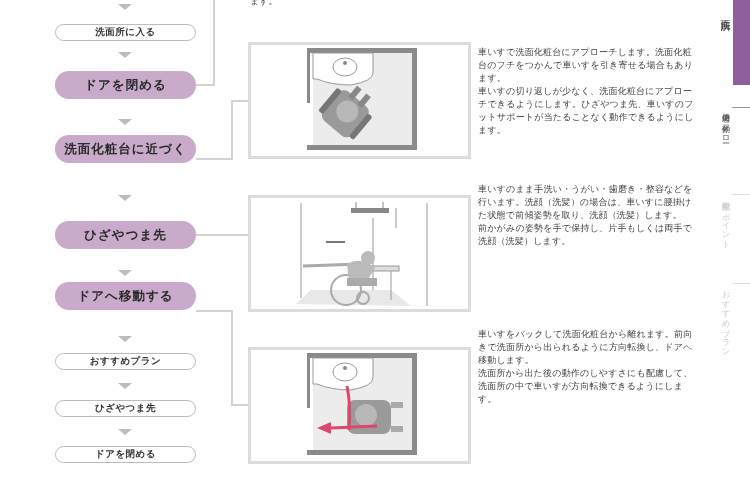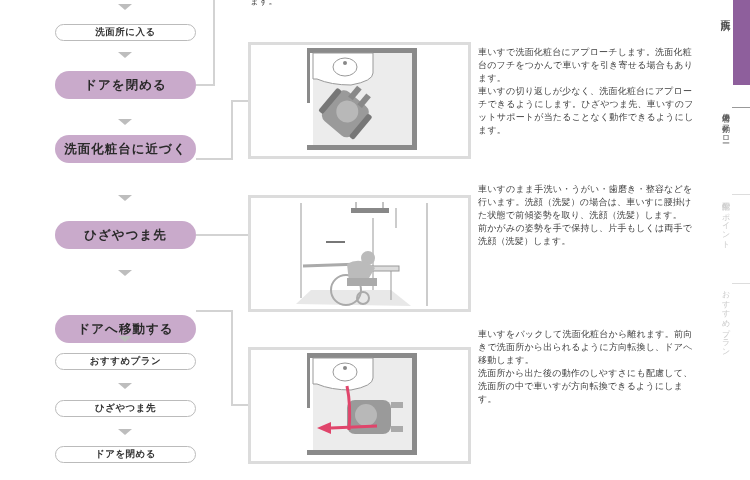--- a/index.html
+++ b/index.html
@@ -49,21 +49,21 @@
 <div>
   <div class="arrow" style="top:4px"></div>
   <div class="pill small" style="top:24px">洗面所に入る</div>
   <div class="arrow" style="top:52px"></div>
   <div class="pill big" style="top:71px">ドアを閉める</div>
   <div class="arrow" style="top:119px"></div>
   <div class="pill big" style="top:135px">洗面化粧台に近づく</div>
   <div class="arrow" style="top:195px"></div>
   <div class="pill big" style="top:221px">ひざやつま先</div>
   <div class="arrow" style="top:270px"></div>
-  <div class="pill big" style="top:315px">ドアへ移動する</div>
+  <div class="pill big" style="top:282px">ドアへ移動する</div>
   <div class="arrow" style="top:336px"></div>
   <div class="pill small" style="top:353px">おすすめプラン</div>
   <div class="arrow" style="top:383px"></div>
   <div class="pill small" style="top:400px">ひざやつま先</div>
   <div class="arrow" style="top:429px"></div>
   <div class="pill small" style="top:446px">ドアを閉める</div>
 </div>
 
 <div>
 

